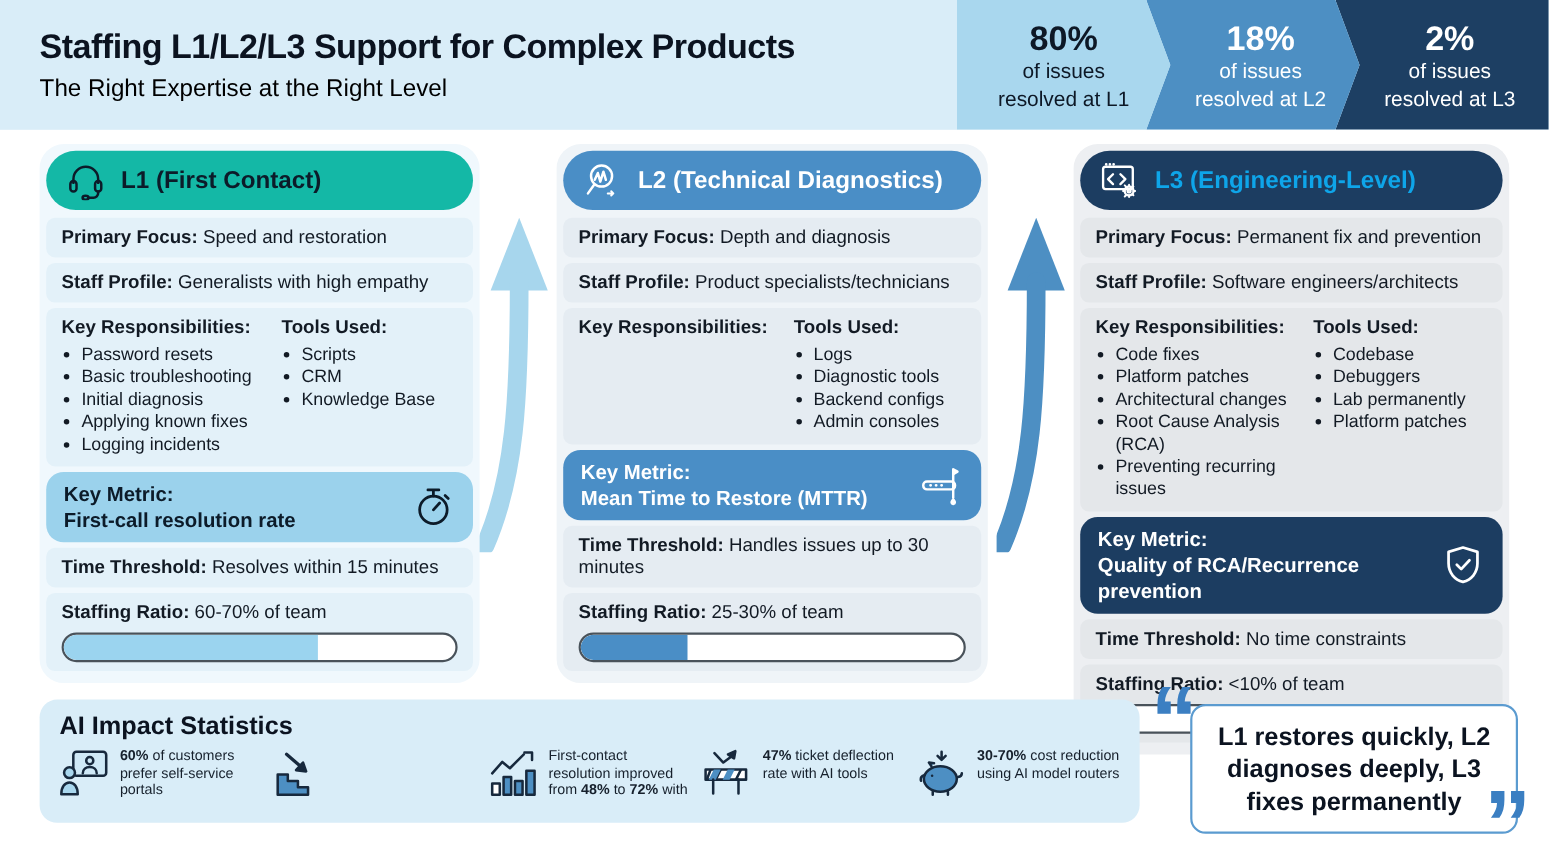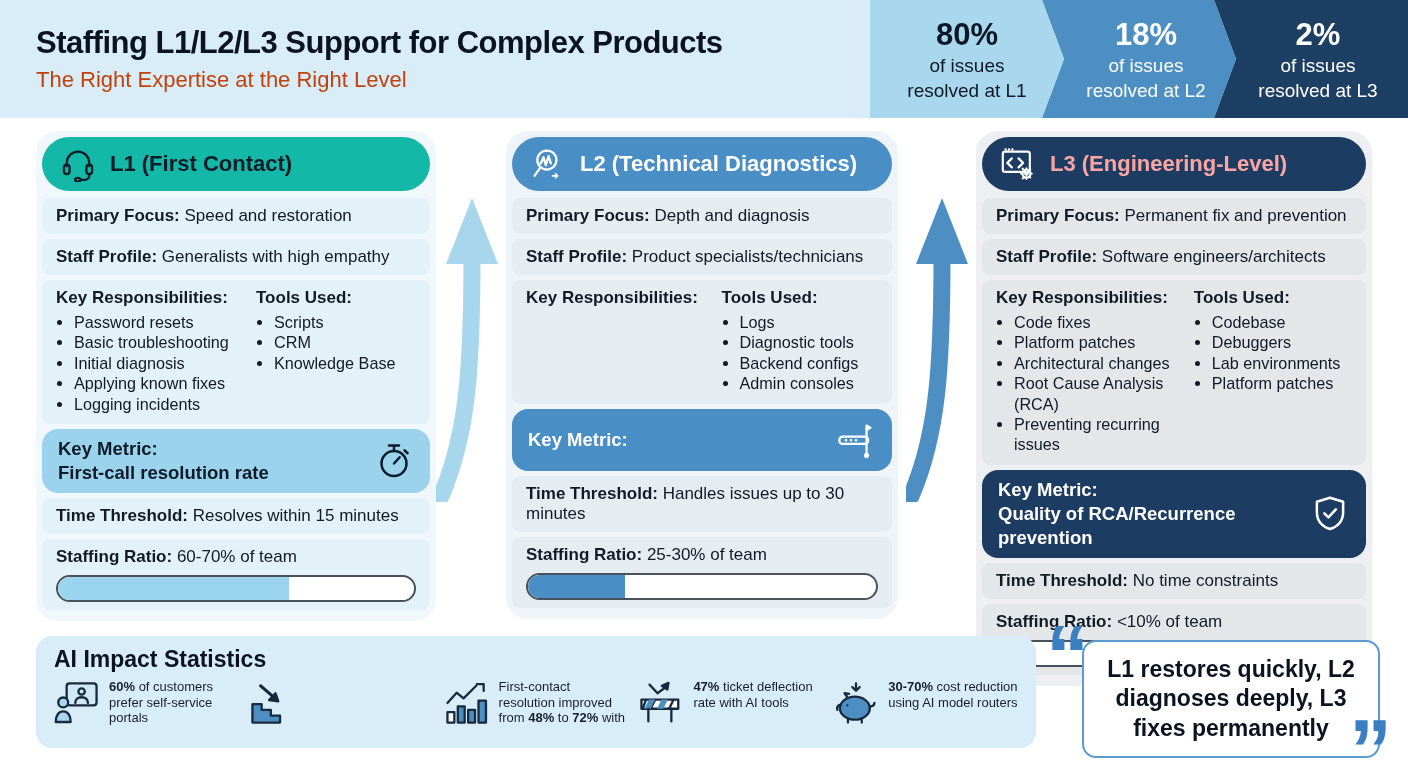--- a/index.html
+++ b/index.html
@@ -4,21 +4,21 @@
 <style>
   * { margin:0; padding:0; box-sizing:border-box; }
   html,body { width:1408px; height:768px; background:#fff; overflow:hidden;
     font-family:"Liberation Sans", sans-serif; color:#121a24; }
 
   
   .header { position:absolute; left:0; top:0; width:1408px; height:118px;
     background:#d9edf8; display:flex; align-items:center; }
   .title-wrap { padding-left:36px; flex:1; }
   .title { font-size:31px; font-weight:700; letter-spacing:-0.5px; color:#0b1320; }
-  .subtitle { font-size:22px; color:#c2410c; margin-top:6px; }
+  .subtitle { font-size:22px; color:#000000; margin-top:6px; }
   .funnel { display:flex; height:118px; width:538px; }
   .chev { flex:1; display:flex; flex-direction:column; justify-content:center;
     align-items:center; text-align:center; line-height:1.2; }
   .chev-1 { background:#a9d7ee; color:#0d1826;
     clip-path:polygon(0 0, calc(100% - 22px) 0, 100% 50%, calc(100% - 22px) 100%, 0 100%); z-index:3;}
   .chev-2 { background:#4d8fc3; color:#fff; margin-left:-22px; z-index:2;
     clip-path:polygon(0 0, calc(100% - 22px) 0, 100% 50%, calc(100% - 22px) 100%, 0 100%, 22px 50%); }
   .chev-3 { background:#1d3f63; color:#fff; margin-left:-22px; z-index:1;
     clip-path:polygon(0 0, 100% 0, 100% 100%, 0 100%, 22px 50%); }
   .chev .pct { font-size:31px; font-weight:700; }
@@ -29,21 +29,21 @@
   
   .column { position:absolute; top:131px; border-radius:22px; padding:6px; }
   .col-l1 { left:36px;  width:400px; background:#f0f8fd; }
   .col-l2 { left:506px; width:392px; background:#eff4f8; }
   .col-l3 { left:976px; width:396px; background:#edeff2; }
 
   .col-pill { height:54px; border-radius:27px; display:flex; align-items:center;
     padding:0 18px; gap:14px; margin-bottom:7px; }
   .col-l1 .col-pill { background:#14b8a6; color:#0c1b29; }
   .col-l2 .col-pill { background:#4a8ec6; color:#fff; }
-  .col-l3 .col-pill { background:#1c3d61; color:#fca5a5; }
+  .col-l3 .col-pill { background:#1c3d61; color:#0ea5e9; }
   .col-pill h2 { font-size:22px; font-weight:700; }
   .col-icon { width:36px; height:36px; display:flex; align-items:center; }
 
   .row { border-radius:8px; padding:8px 14px; margin-bottom:5px; font-size:17px; }
   .col-l1 .row { background:#e3f1f9; }
   .col-l2 .row { background:#e5ecf2; }
   .col-l3 .row { background:#e4e7ea; }
   .row b { font-weight:700; }
   .two-col { display:flex; }
   .two-col .kr { flex:1.25; }
@@ -218,20 +218,21 @@
           <li>Logs</li>
           <li>Diagnostic tools</li>
           <li>Backend configs</li>
           <li>Admin consoles</li>
         </ul>
     </div>
   </div>
   <div class="metric-pill">
     <div class="mt">
       <div>Key Metric:</div>
+      <div>Mean Time to Restore (MTTR)</div>
     </div>
     <span class="metric-icon">
       <svg viewBox="0 0 36 36" width="40" height="40" fill="none" stroke="#ffffff" stroke-width="2" stroke-linecap="round" stroke-linejoin="round">
         <rect x="3" y="15" width="26" height="6.5" rx="3"></rect>
         <path d="M9 18.2h.01M13.5 18.2h.01M18 18.2h.01" stroke-width="2.4"></path>
         <path d="M27.5 8v20"></path>
         <path d="M27.5 5l3.5 2-3.5 2z" fill="#ffffff"></path>
         <path d="M27.5 29.5c-1.8 2.2-1.8 3.6 0 4 1.8-.4 1.8-1.8 0-4z" fill="#ffffff"></path>
       </svg>
     </span>
@@ -280,21 +281,21 @@
           <li>Architectural changes</li>
           <li>Root Cause Analysis (RCA)</li>
           <li>Preventing recurring issues</li>
         </ul>
     </div>
     <div class="tu">
       <b>Tools Used:</b>
       <ul>
           <li>Codebase</li>
           <li>Debuggers</li>
-          <li>Lab environments</li>
+          <li>Lab permanently</li>
           <li>Platform patches</li>
         </ul>
     </div>
   </div>
   <div class="metric-pill">
     <div class="mt">
       <div>Key Metric:</div>
       <div>Quality of RCA/Recurrence prevention</div>
     </div>
     <span class="metric-icon">

